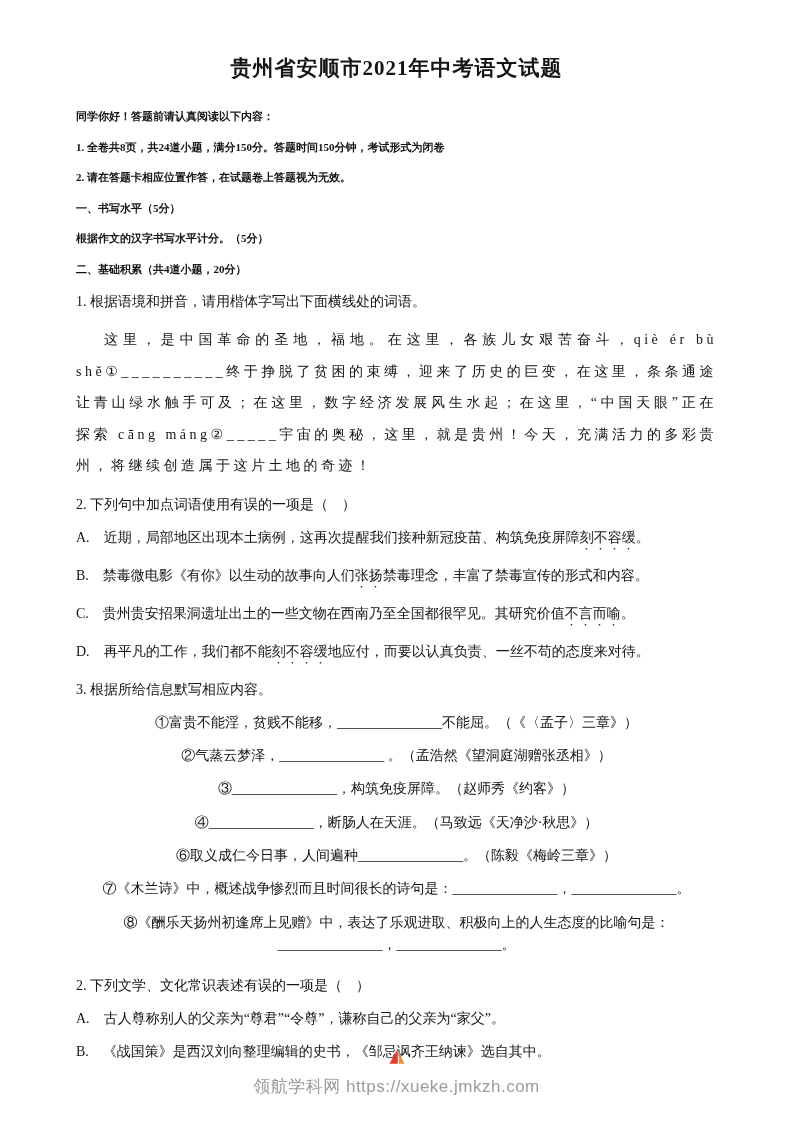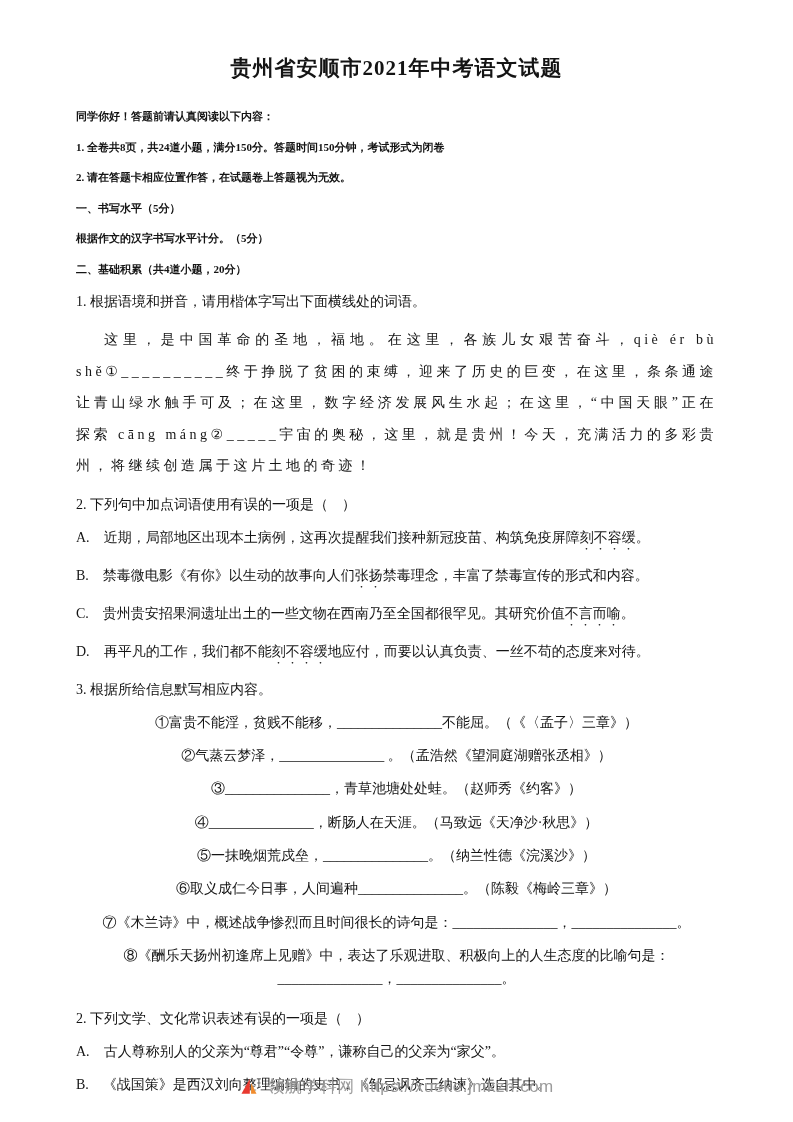--- a/index.html
+++ b/index.html
@@ -60,20 +60,21 @@
     left:0; right:0;
     bottom:24px;
     display:flex;
     justify-content:center;
     align-items:center;
     gap:8px;
     color:#9b9b9b;
     font-family:"Liberation Sans","DejaVu Sans",sans-serif;
     font-size:17px;
     letter-spacing:0.5px;
+    flex-direction:column;
   }
   .footer svg { display:block; }
 </style>
 </head>
 <body>
 
 <div class="page">
 
   <h1 class="title">贵州省安顺市2021年中考语文试题</h1>
 
@@ -97,23 +98,22 @@
 
     <p class="option"><span class="opt-label">C.</span><span>贵州贵安招果洞遗址出土的一些文物在西南乃至全国都很罕见。其研究价值</span><span class="em-dot">不言而喻</span><span>。</span></p>
 
     <p class="option"><span class="opt-label">D.</span><span>再平凡的工作，我们都不能</span><span class="em-dot">刻不容缓</span><span>地应付，而要以认真负责、一丝不苟的态度来对待。</span></p>
   </div>
 
   <div class="q3-block">
     <p class="stem">3.  根据所给信息默写相应内容。</p>
     <p class="q3-item">①富贵不能淫，贫贱不能移，_______________不能屈。（《〈孟子〉三章》）</p>
     <p class="q3-item">②气蒸云梦泽，_______________ 。（孟浩然《望洞庭湖赠张丞相》）</p>
-    <p class="q3-item">③_______________，青草池塘处处蛙。（赵师秀《约客》）</p>
+    <p class="q3-item">③_______________，构筑免疫屏障。（赵师秀《约客》）</p>
     <p class="q3-item">④_______________，断肠人在天涯。（马致远《天净沙·秋思》）</p>
-    <p class="q3-item">⑤一抹晚烟荒戍垒，_______________。（纳兰性德《浣溪沙》）</p>
     <p class="q3-item">⑥取义成仁今日事，人间遍种_______________。（陈毅《梅岭三章》）</p>
     <p class="q3-item">⑦《木兰诗》中，概述战争惨烈而且时间很长的诗句是：_______________，_______________。</p>
     <p class="q3-item">⑧《酬乐天扬州初逢席上见赠》中，表达了乐观进取、积极向上的人生态度的比喻句是：_______________，_______________。</p>
   </div>
 
   <div>
     <p class="stem q4-stem">2.  下列文学、文化常识表述有误的一项是（　）</p>
     <p class="option"><span class="opt-label">A.</span><span>古人尊称别人的父亲为“尊君”“令尊”，谦称自己的父亲为“家父”。</span></p>
     <p class="option"><span class="opt-label">B.</span><span>《战国策》是西汉刘向整理编辑的史书，《邹忌讽齐王纳谏》选自其中。</span></p>
   </div>

